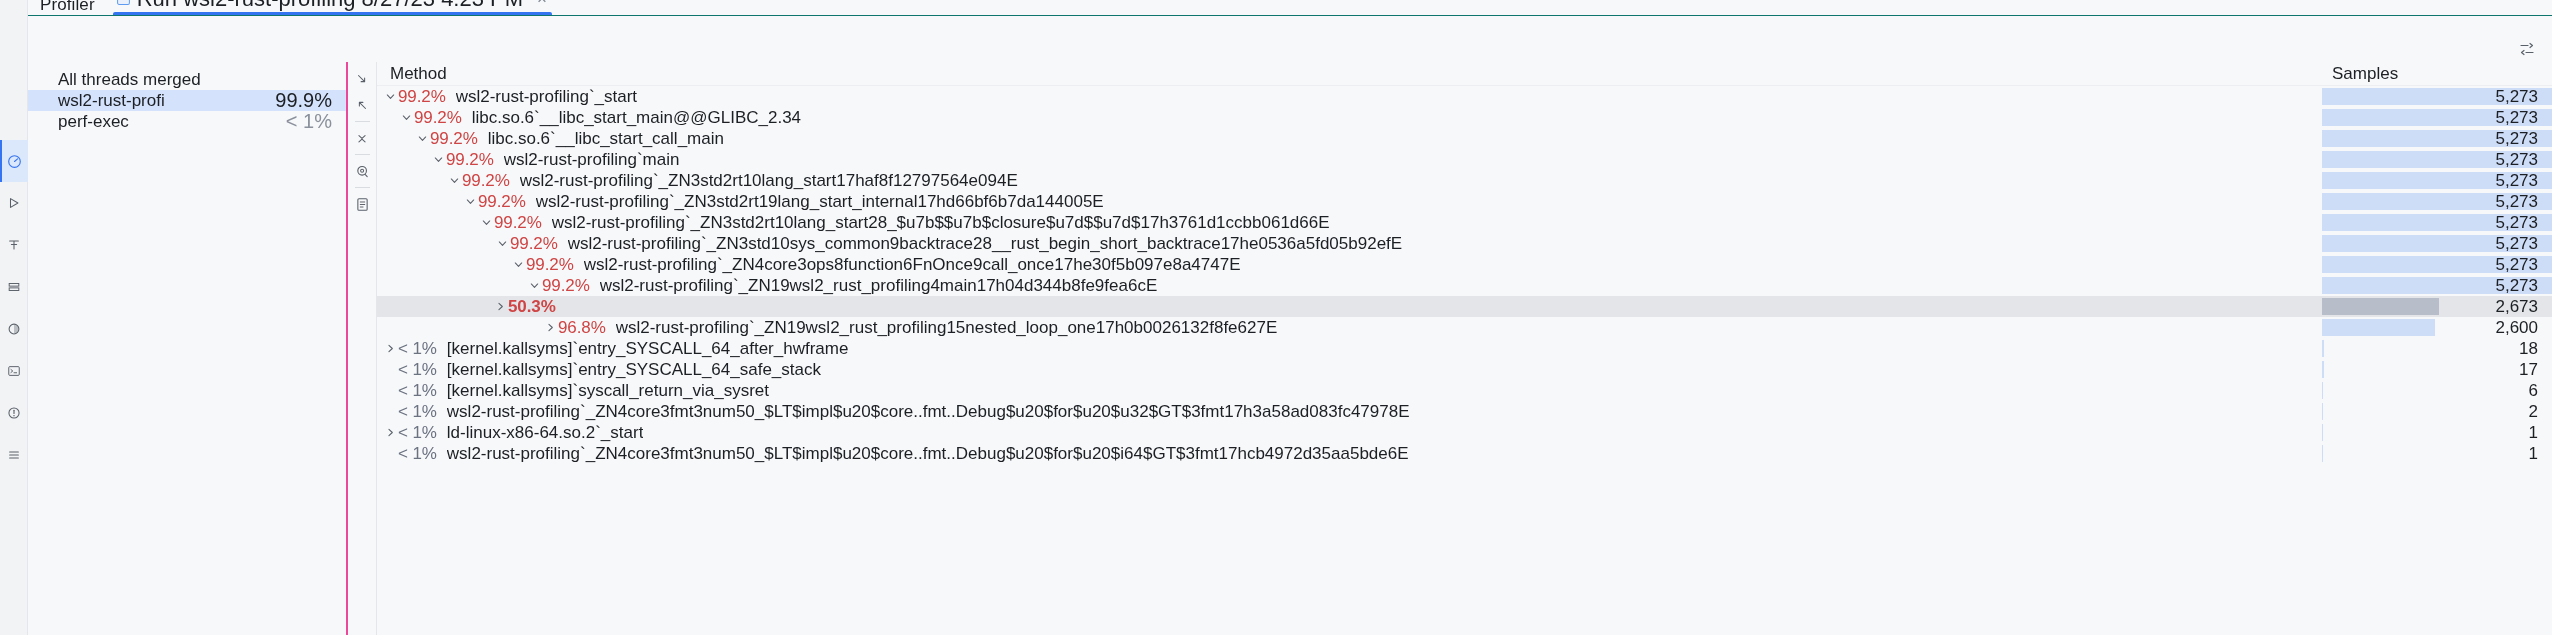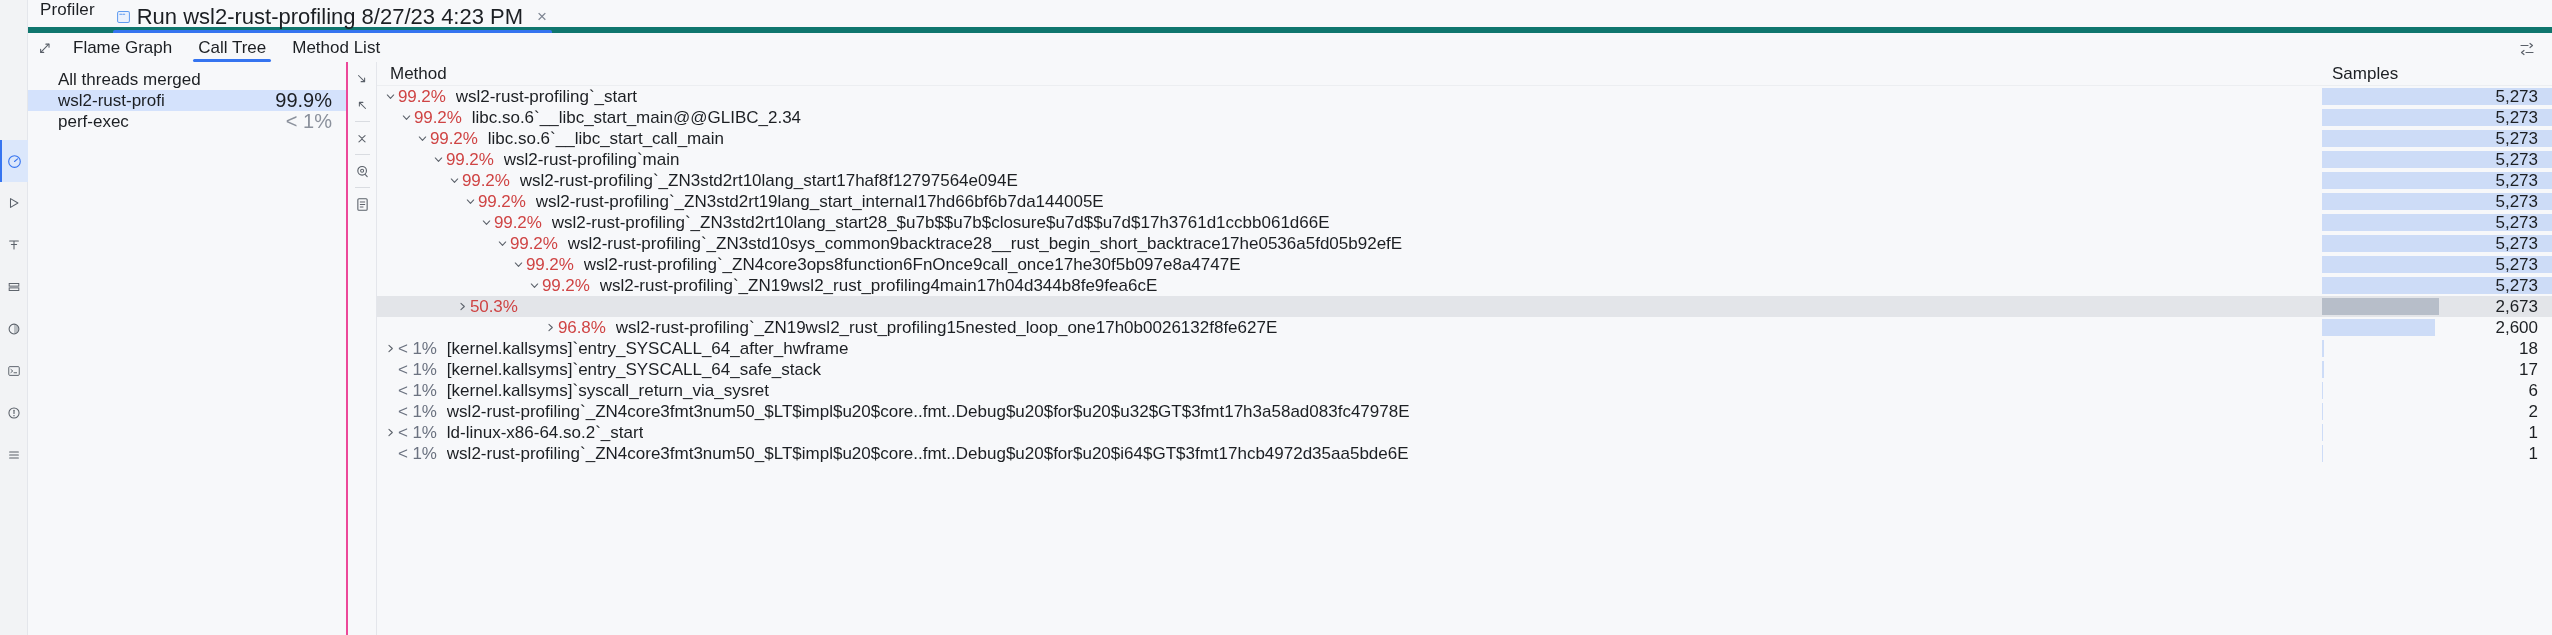--- a/index.html
+++ b/index.html
@@ -41,25 +41,25 @@
     background: #dbe7fb;
     border-left: 2px solid #3574f0;
   }
   .rail-btn svg { display: block; }
   .rail-bottom { margin-top: auto; }
 
   
   .header {
     position: absolute;
     left: 28px; top: 0; right: 0;
-    height: 33px;
-    background: #f7f8fa;
-    border-bottom: 6px solid #0f766e;
-    display: flex;
-    align-items: flex-start;
+    height: 16px;
+    background: #f7f8fa;
+    border-bottom: 1px solid #0f766e;
+    display: flex;
+    align-items: flex-end;
     padding-left: 8px;
   }
   .header-title {
     font-size: 17px;
     color: #1c1f23;
     padding: 0 12px 0 4px;
     letter-spacing: .1px;
   }
   .run-tab {
     display: flex;
@@ -334,38 +334,20 @@
     <div class="run-tab">
       <svg width="13" height="12" viewBox="0 0 14 13">
         <rect x="0.6" y="0.6" width="12.8" height="11.8" rx="1.6" stroke="#5f9bf0" stroke-width="1.1" fill="#eaf1fd"></rect>
         <path d="M3 3.6 H5 M6.3 3.6 H8.3" stroke="#5f9bf0" stroke-width="1.1" stroke-linecap="round"></path>
       </svg>
       <span class="run-tab-label">Run wsl2-rust-profiling 8/27/23 4:23 PM</span>
       <span class="run-tab-close">×</span>
     </div>
   </div>
 
-  <div class="subtabs">
-    <div class="expand-icon">
-      <svg width="14" height="14" viewBox="0 0 16 16">
-        <path d="M3 13 V9.5 M3 13 H6.5" stroke="#5a6069" stroke-width="1.25" stroke-linecap="round" fill="none"></path>
-        <path d="M3.4 12.6 L12.3 3.7" stroke="#5a6069" stroke-width="1.25" stroke-linecap="round"></path>
-        <path d="M9 3.6 H12.6 V7.2" stroke="#5a6069" stroke-width="1.25" stroke-linecap="round" stroke-linejoin="round" fill="none"></path>
-      </svg>
-    </div>
-    <div class="subtab">
-      <span>Flame Graph</span>
-    </div>
-    <div class="subtab active">
-      <span>Call Tree</span>
-    </div>
-    <div class="subtab">
-      <span>Method List</span>
-    </div>
-  </div>
 
   <div class="corner-icon">
     <svg width="22" height="22" viewBox="0 0 22 22">
       <path d="M5 7.5 H12" stroke="#5a6069" stroke-width="1.2" stroke-linecap="round"></path>
       <path d="M14 5.5 L16.5 7.5 L14 9.5" stroke="#5a6069" stroke-width="1.2" stroke-linecap="round" stroke-linejoin="round" fill="none"></path>
       <path d="M17 14.5 H10" stroke="#5a6069" stroke-width="1.2" stroke-linecap="round"></path>
       <path d="M8 12.5 L5.5 14.5 L8 16.5" stroke="#5a6069" stroke-width="1.2" stroke-linecap="round" stroke-linejoin="round" fill="none"></path>
     </svg>
   </div>
 
@@ -571,21 +553,21 @@
               </span>
               <span class="pct">99.2%</span>
               <span class="mname">wsl2-rust-profiling`_ZN19wsl2_rust_profiling4main17h04d344b8fe9fea6cE</span>
             </div>
             <div class="trow-samples">
               <div class="sbar" style="width: 100%;"></div>
               <span class="snum">5,273</span>
             </div>
           </div>
           <div class="trow selected">
-            <div class="trow-method" style="padding-left: 78px;">
+            <div class="trow-method" style="padding-left: 116px; font-weight: bold;">
               <span class="chev">
                 <svg width="11" height="11" viewBox="0 0 12 12">
                   <path d="M4.3 2.5 L8 6 L4.3 9.5" stroke="#5a6069" stroke-width="1.15" fill="none" stroke-linecap="round" stroke-linejoin="round"></path>
                 </svg>
               </span>
               <span class="pct">50.3%</span>
             </div>
             <div class="trow-samples">
               <div class="sbar dark" style="width: 51%;"></div>
               <span class="snum">2,673</span>

